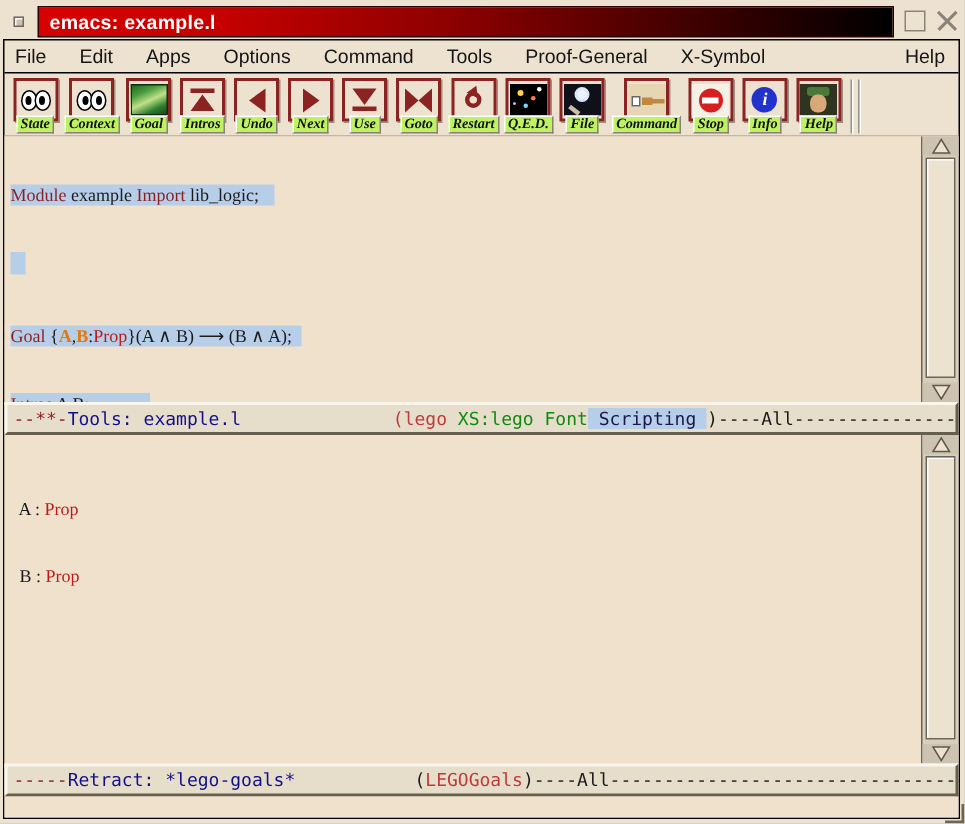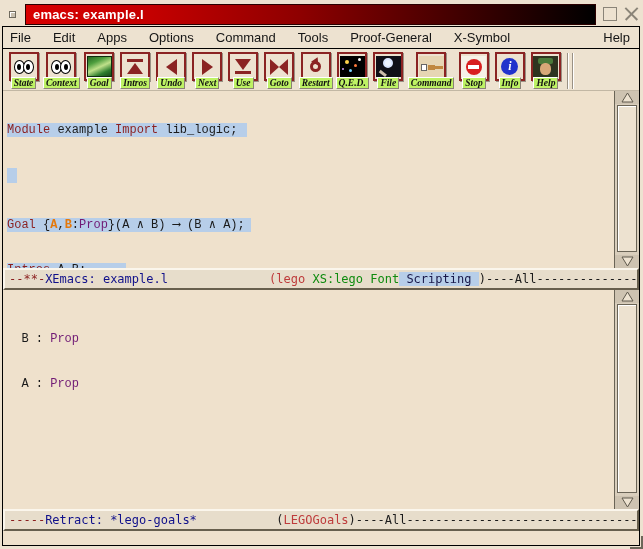--- a/index.html
+++ b/index.html
@@ -76,26 +76,26 @@
   .stopic .sign { width:16px; height:16px; background:#d81f1f; border-radius:50%; position:relative; }
   .stopic .sign::after { content:''; position:absolute; left:2.5px; top:6.5px; width:11px; height:3.5px; background:#fff; }
   .infoic { width:17px; height:17px; background:#2233cc; border-radius:50%; color:#fff; font:italic bold 12px "Liberation Serif", serif; text-align:center; line-height:16px; }
   .helpic { width:25px; height:21px; background:#2e3420; position:relative; }
   .helpic .face { position:absolute; left:7px; top:7px; width:11px; height:12px; background:#d8a878; border-radius:45%; }
   .helpic .cap { position:absolute; left:5px; top:2px; width:15px; height:6px; background:#4a7a3a; border-radius:2px; }
   
   .bufrow { display:flex; flex:none; }
   .bufrow.b1 { height:177px; }
   .bufrow.b2 { height:219px; }
-  .buffer { flex:1; background:#EFE1CC; font-family:Liberation Mono, monospace; font-size:12px; line-height:15px; color:#1b1b1b; white-space:pre; overflow:hidden; }
+  .buffer { flex:1; background:#EFE1CC; font-family:Liberation Serif, serif; font-size:12px; line-height:15px; color:#1b1b1b; white-space:pre; overflow:hidden; }
   .buffer.script { padding:2px 0 0 4px; }
   .buffer.goals { padding:12px 0 0 4px; }
   .kw { color:#8B1F1F; }
   .vorange { color:#E5780A; font-weight:bold; }
-  .typ { color:#701a75;text-align:right; }
+  .typ { color:#b91c1c;text-align:right; }
   .hl { background:#B7CEE9; }
   .p10 { padding-right:10px; } .p6 { padding-right:6px; } .p40 { padding-right:40px; }
   .hl-block { display:inline-block; width:10px; height:15px; background:#B7CEE9; }
   
   .modeline { height:22px; flex:none; background:#E7DDCB; border:2px solid; border-color:#FBF6EC #675f4d #675f4d #FBF6EC; display:flex; align-items:center; padding:0 4px; font-family:"DejaVu Sans Mono", monospace; font-size:12px; white-space:pre; overflow:hidden; color:#1b1b1b; }
   .ml-red { color:#8B1F1F; }
   .ml-navy { color:#10108B; }
   .ml-brick { color:#BE3B3B; }
   .ml-green { color:#0F8B0F; }
   .ml-script { background:#B7CEE9; color:#18184a; }
@@ -295,27 +295,27 @@
           </div>
         <div class="sb-btn">
             <svg width="13" height="11" viewBox="0 0 13 11">
               <path d="M6.5 10 L12 1 L1 1 Z" fill="#EDE2D0" stroke="#5f594c" stroke-width="1"></path>
             </svg>
           </div>
       </div>
     </div>
 
     <div class="modeline">
-      <span class="ml-red">--**-</span><span class="ml-navy">XEmacs: example.l</span><span>              </span><span class="ml-brick">(lego</span><span class="ml-green"> XS:lego Font</span><span class="ml-script"> Scripting </span><span>)</span><span>----All--------------------------------------</span>
+      <span class="ml-red">--**-</span><span class="ml-navy">Tools: example.l</span><span>              </span><span class="ml-brick">(lego</span><span class="ml-green"> XS:lego Font</span><span class="ml-script"> Scripting </span><span>)</span><span>----All--------------------------------------</span>
     </div>
 
     <div class="bufrow b2">
       <div class="buffer goals">
+        <div class="line"><span>  A : </span><span class="typ">Prop</span></div>
         <div class="line"><span>  B : </span><span class="typ">Prop</span></div>
-        <div class="line"><span>  A : </span><span class="typ">Prop</span></div>
       </div>
       <div class="scrollcol">
         <div class="sb-btn">
             <svg width="13" height="11" viewBox="0 0 13 11">
               <path d="M6.5 1 L12 10 L1 10 Z" fill="#EDE2D0" stroke="#5f594c" stroke-width="1"></path>
             </svg>
           </div>
         <div class="sb-track">
             <div class="sb-thumb"></div>
           </div>

